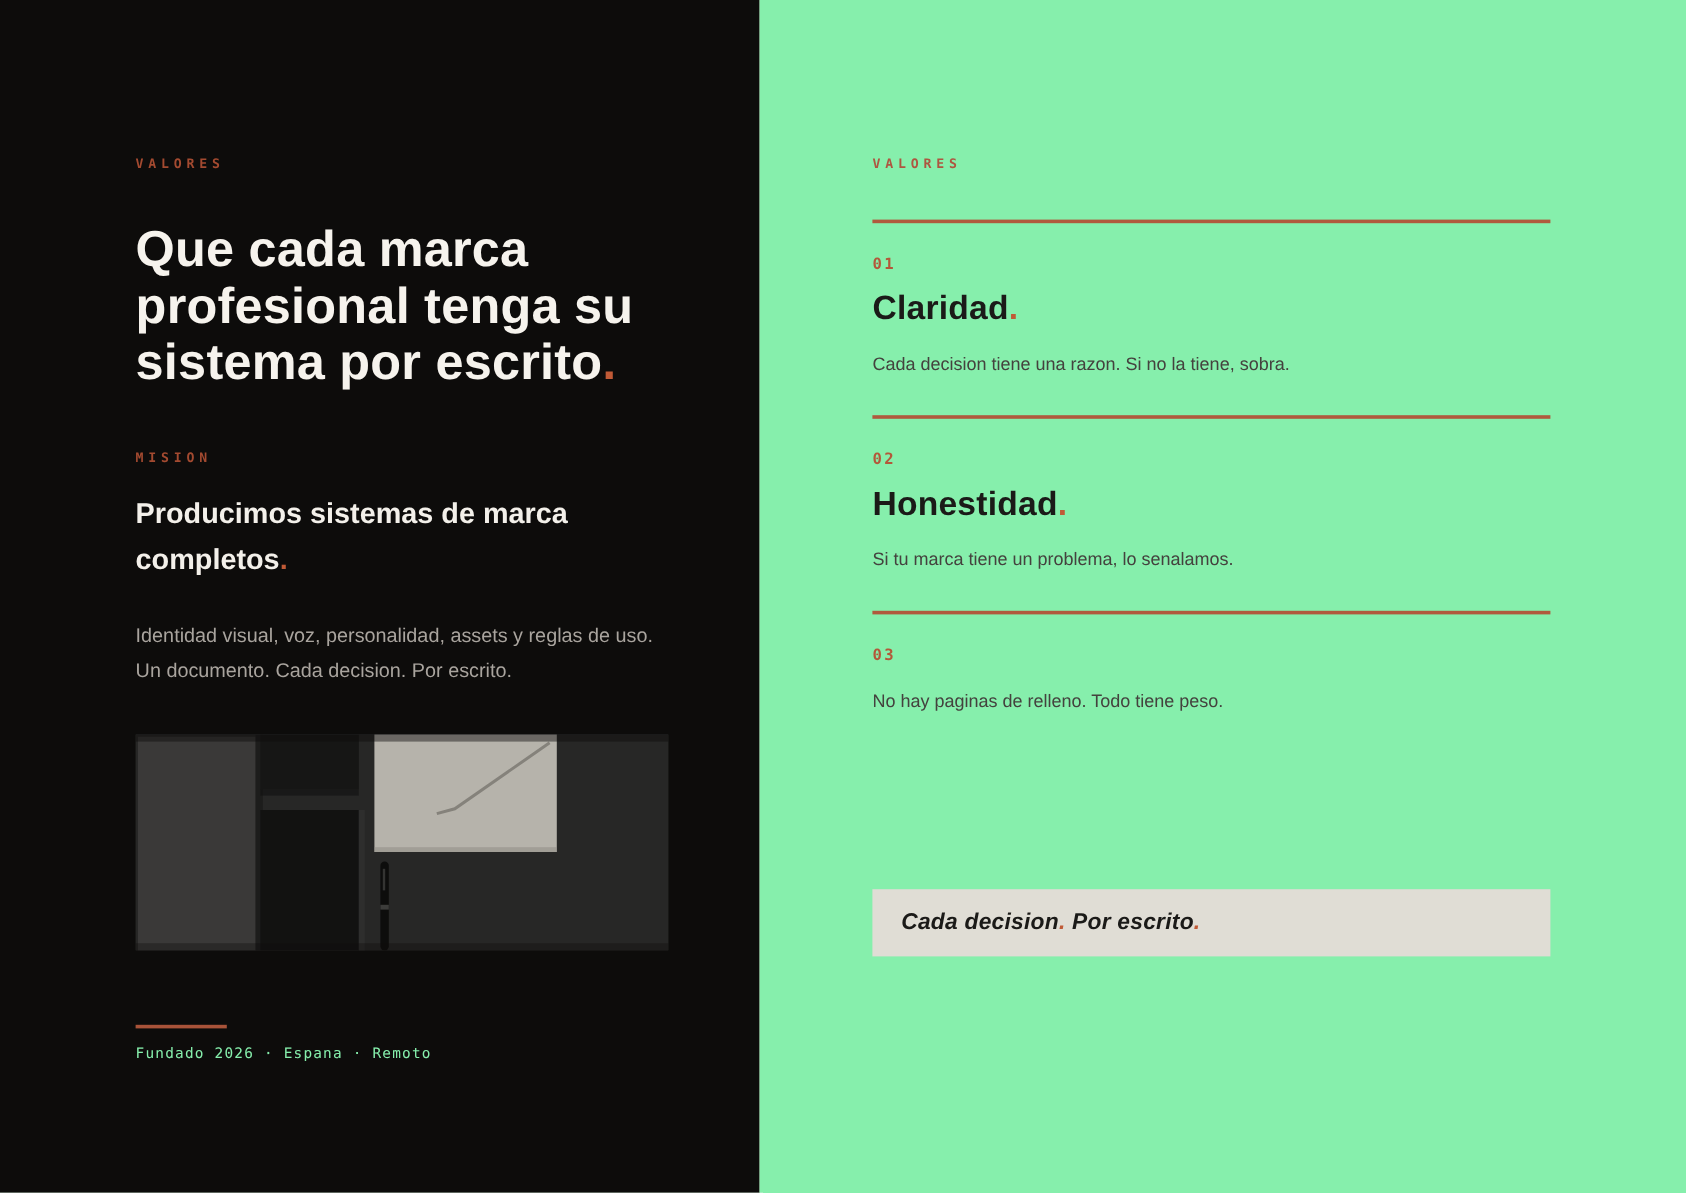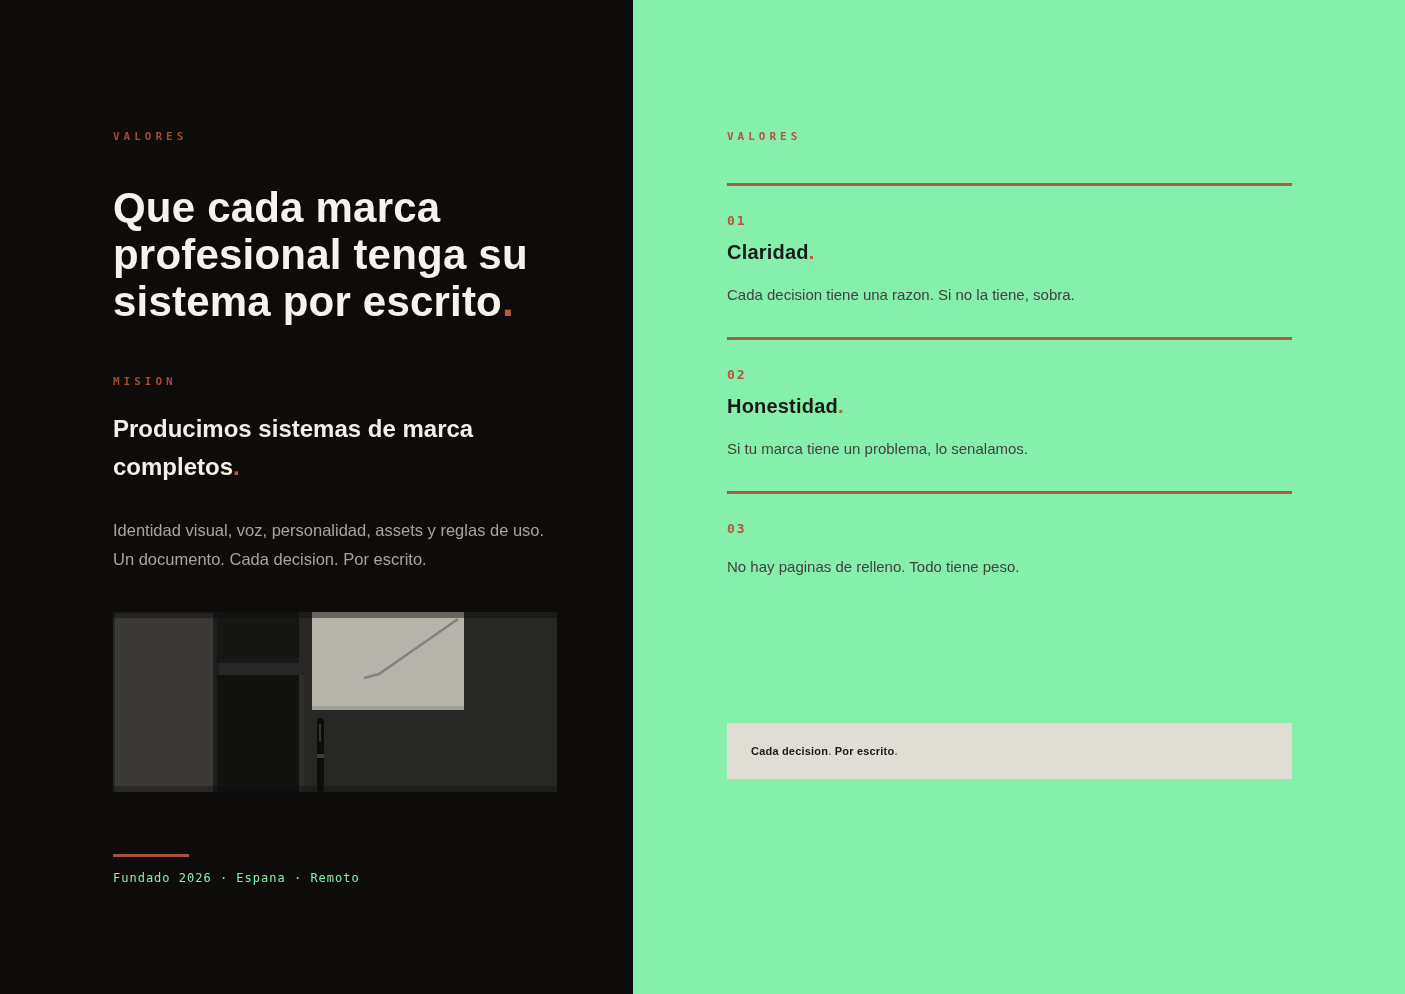--- a/index.html
+++ b/index.html
@@ -89,45 +89,46 @@
   .value-number {
     margin-top: 27px;
     font-family: "DejaVu Sans Mono", monospace;
     font-size: 13px;
     font-weight: bold;
     letter-spacing: 2px;
     color: #b3583a;
   }
   .value-title {
     margin-top: 13px;
-    font-size: 20px;
+    font-size: 28px;
     font-weight: bold;
     letter-spacing: 0.2px;
     color: #1b1a18;
   }
   .value-desc {
     margin-top: 21px;
     font-size: 15px;
     line-height: 20px;
     color: #44423e;
   }
   .statement-bar {
     margin-top: 146px;
     width: 565px;
     height: 56px;
     background: #e0ddd5;
     display: flex;
     align-items: center;
     padding-left: 24px;
   }
   .statement-text {
-    font-size: 11px;
+    font-size: 19px;
     font-weight: bold;
     color: #1b1a18;
     letter-spacing: 0.2px;
+    font-style: italic;
   }
 </style>
 </head>
 <body>
 
 <section class="left-panel">
 
   <div class="eyebrow">VALORES</div>
 
   <h1 class="vision-heading">

